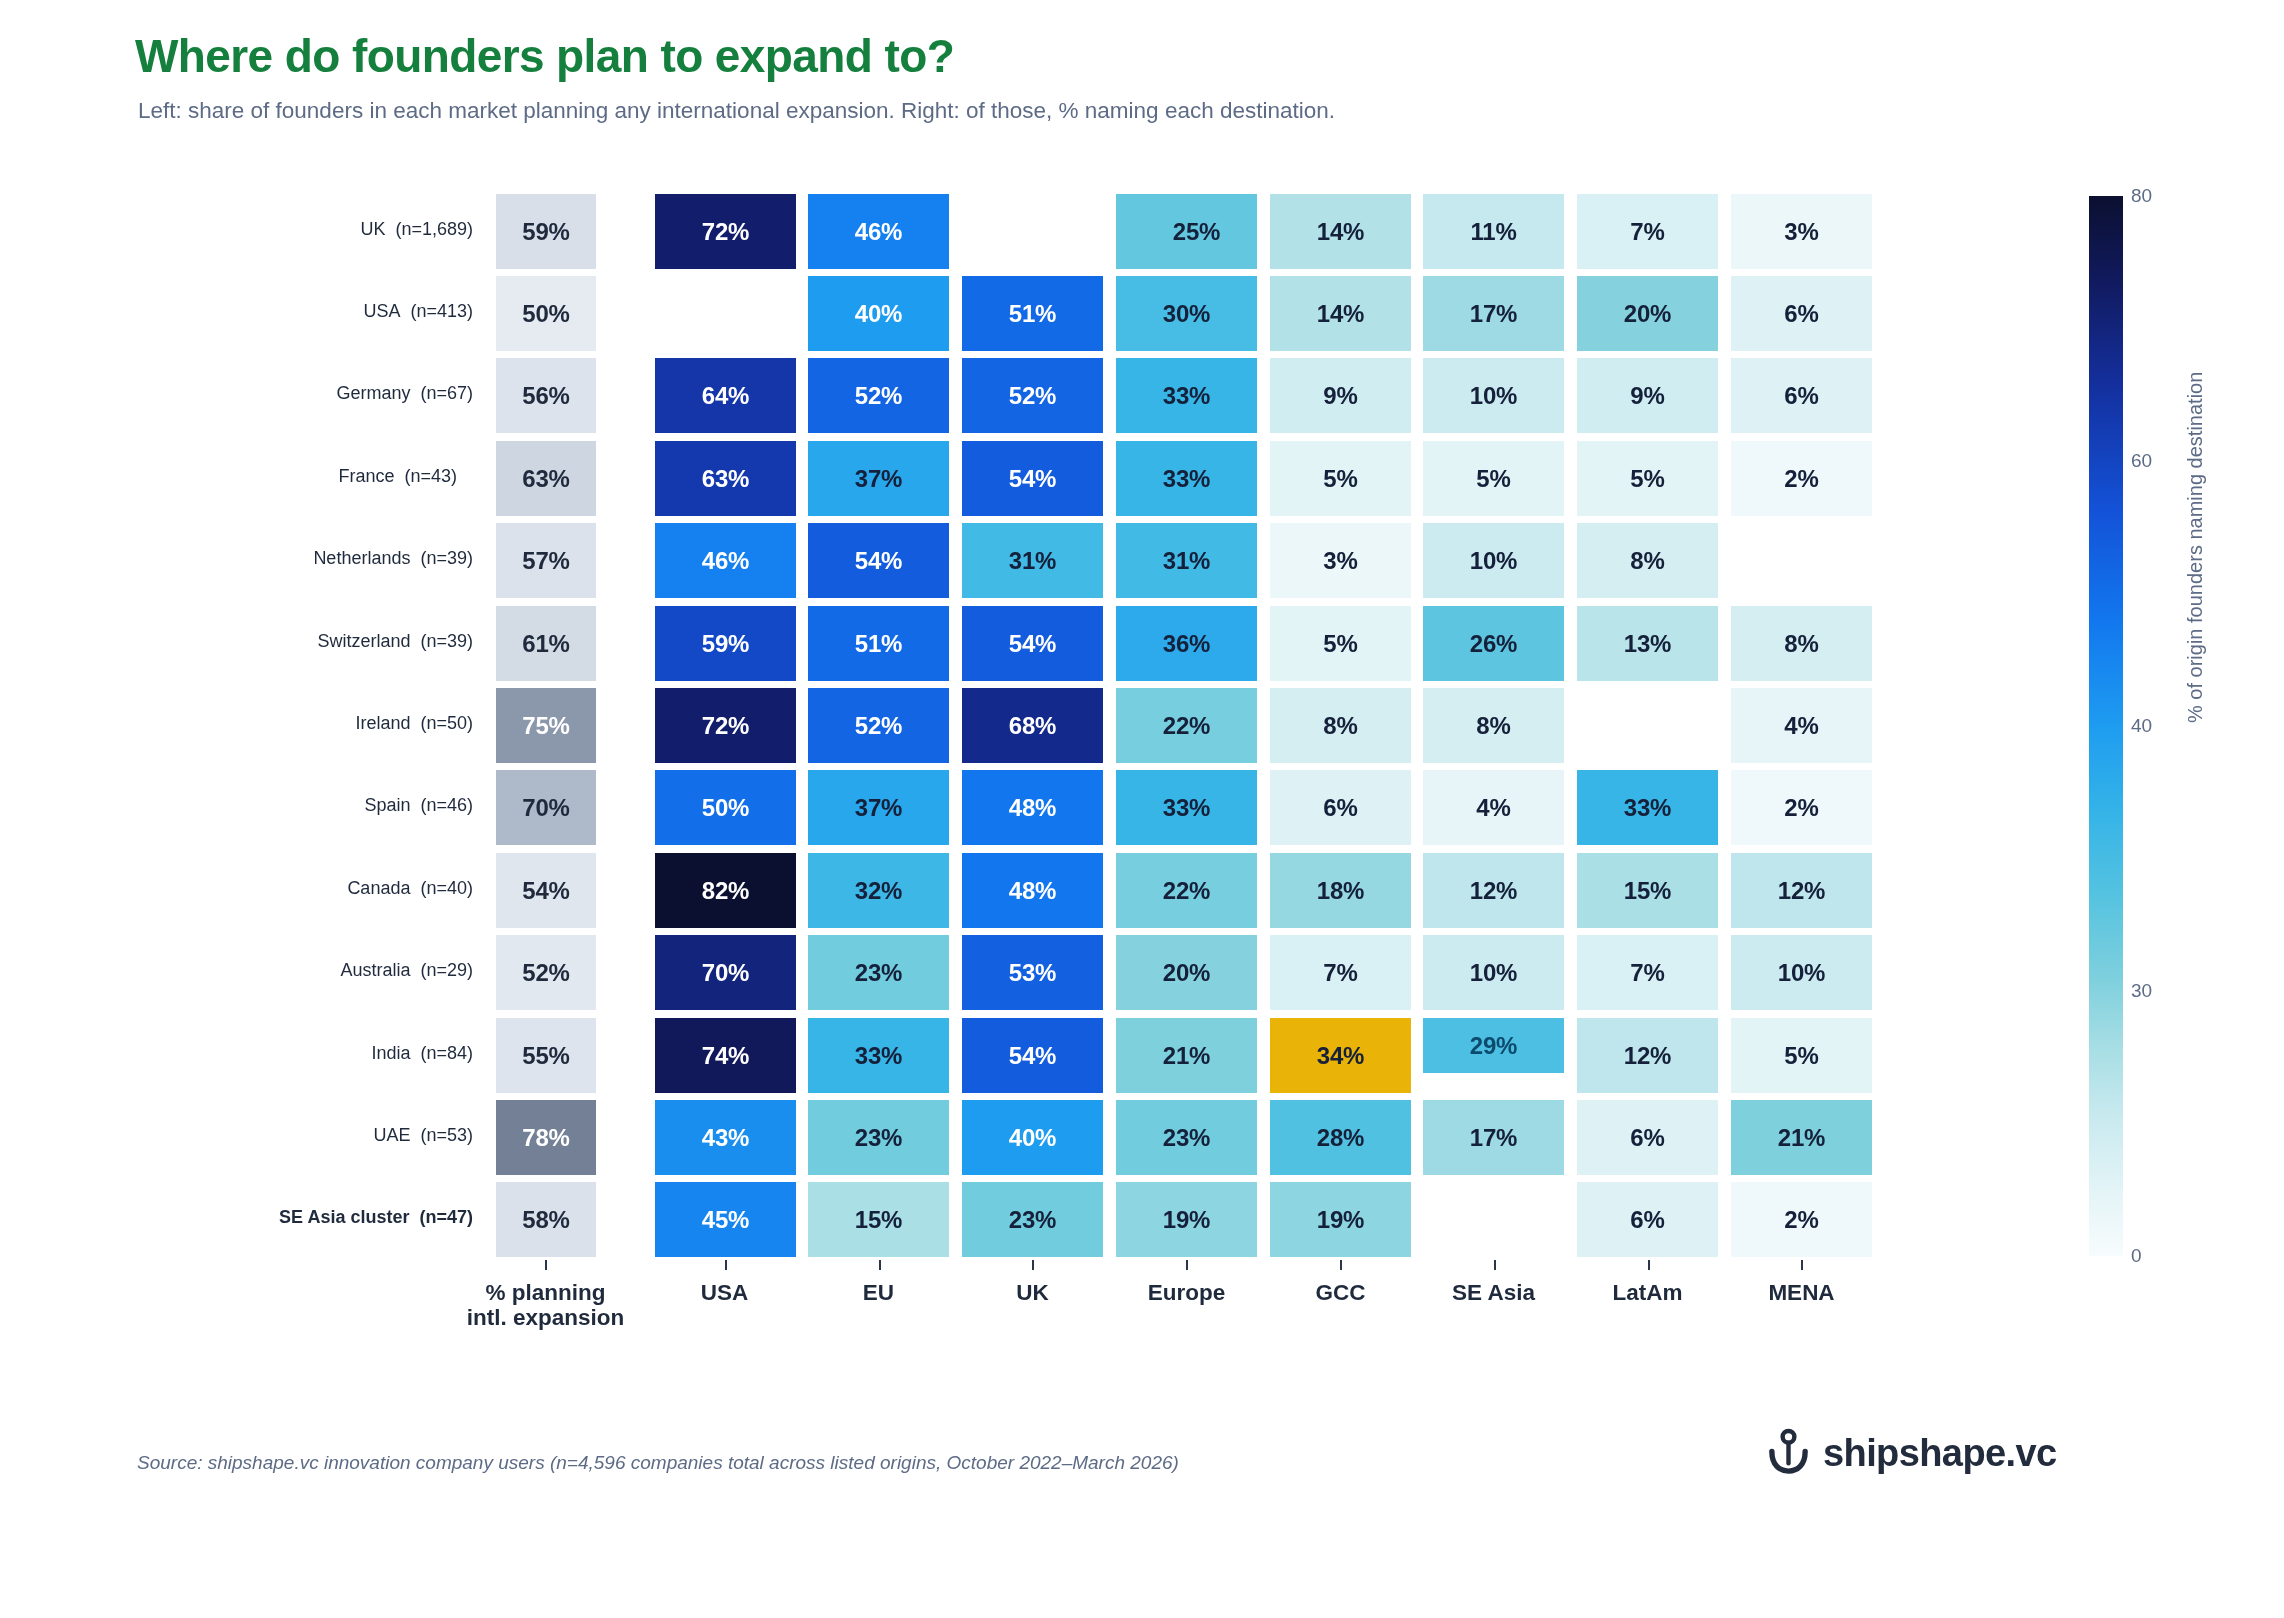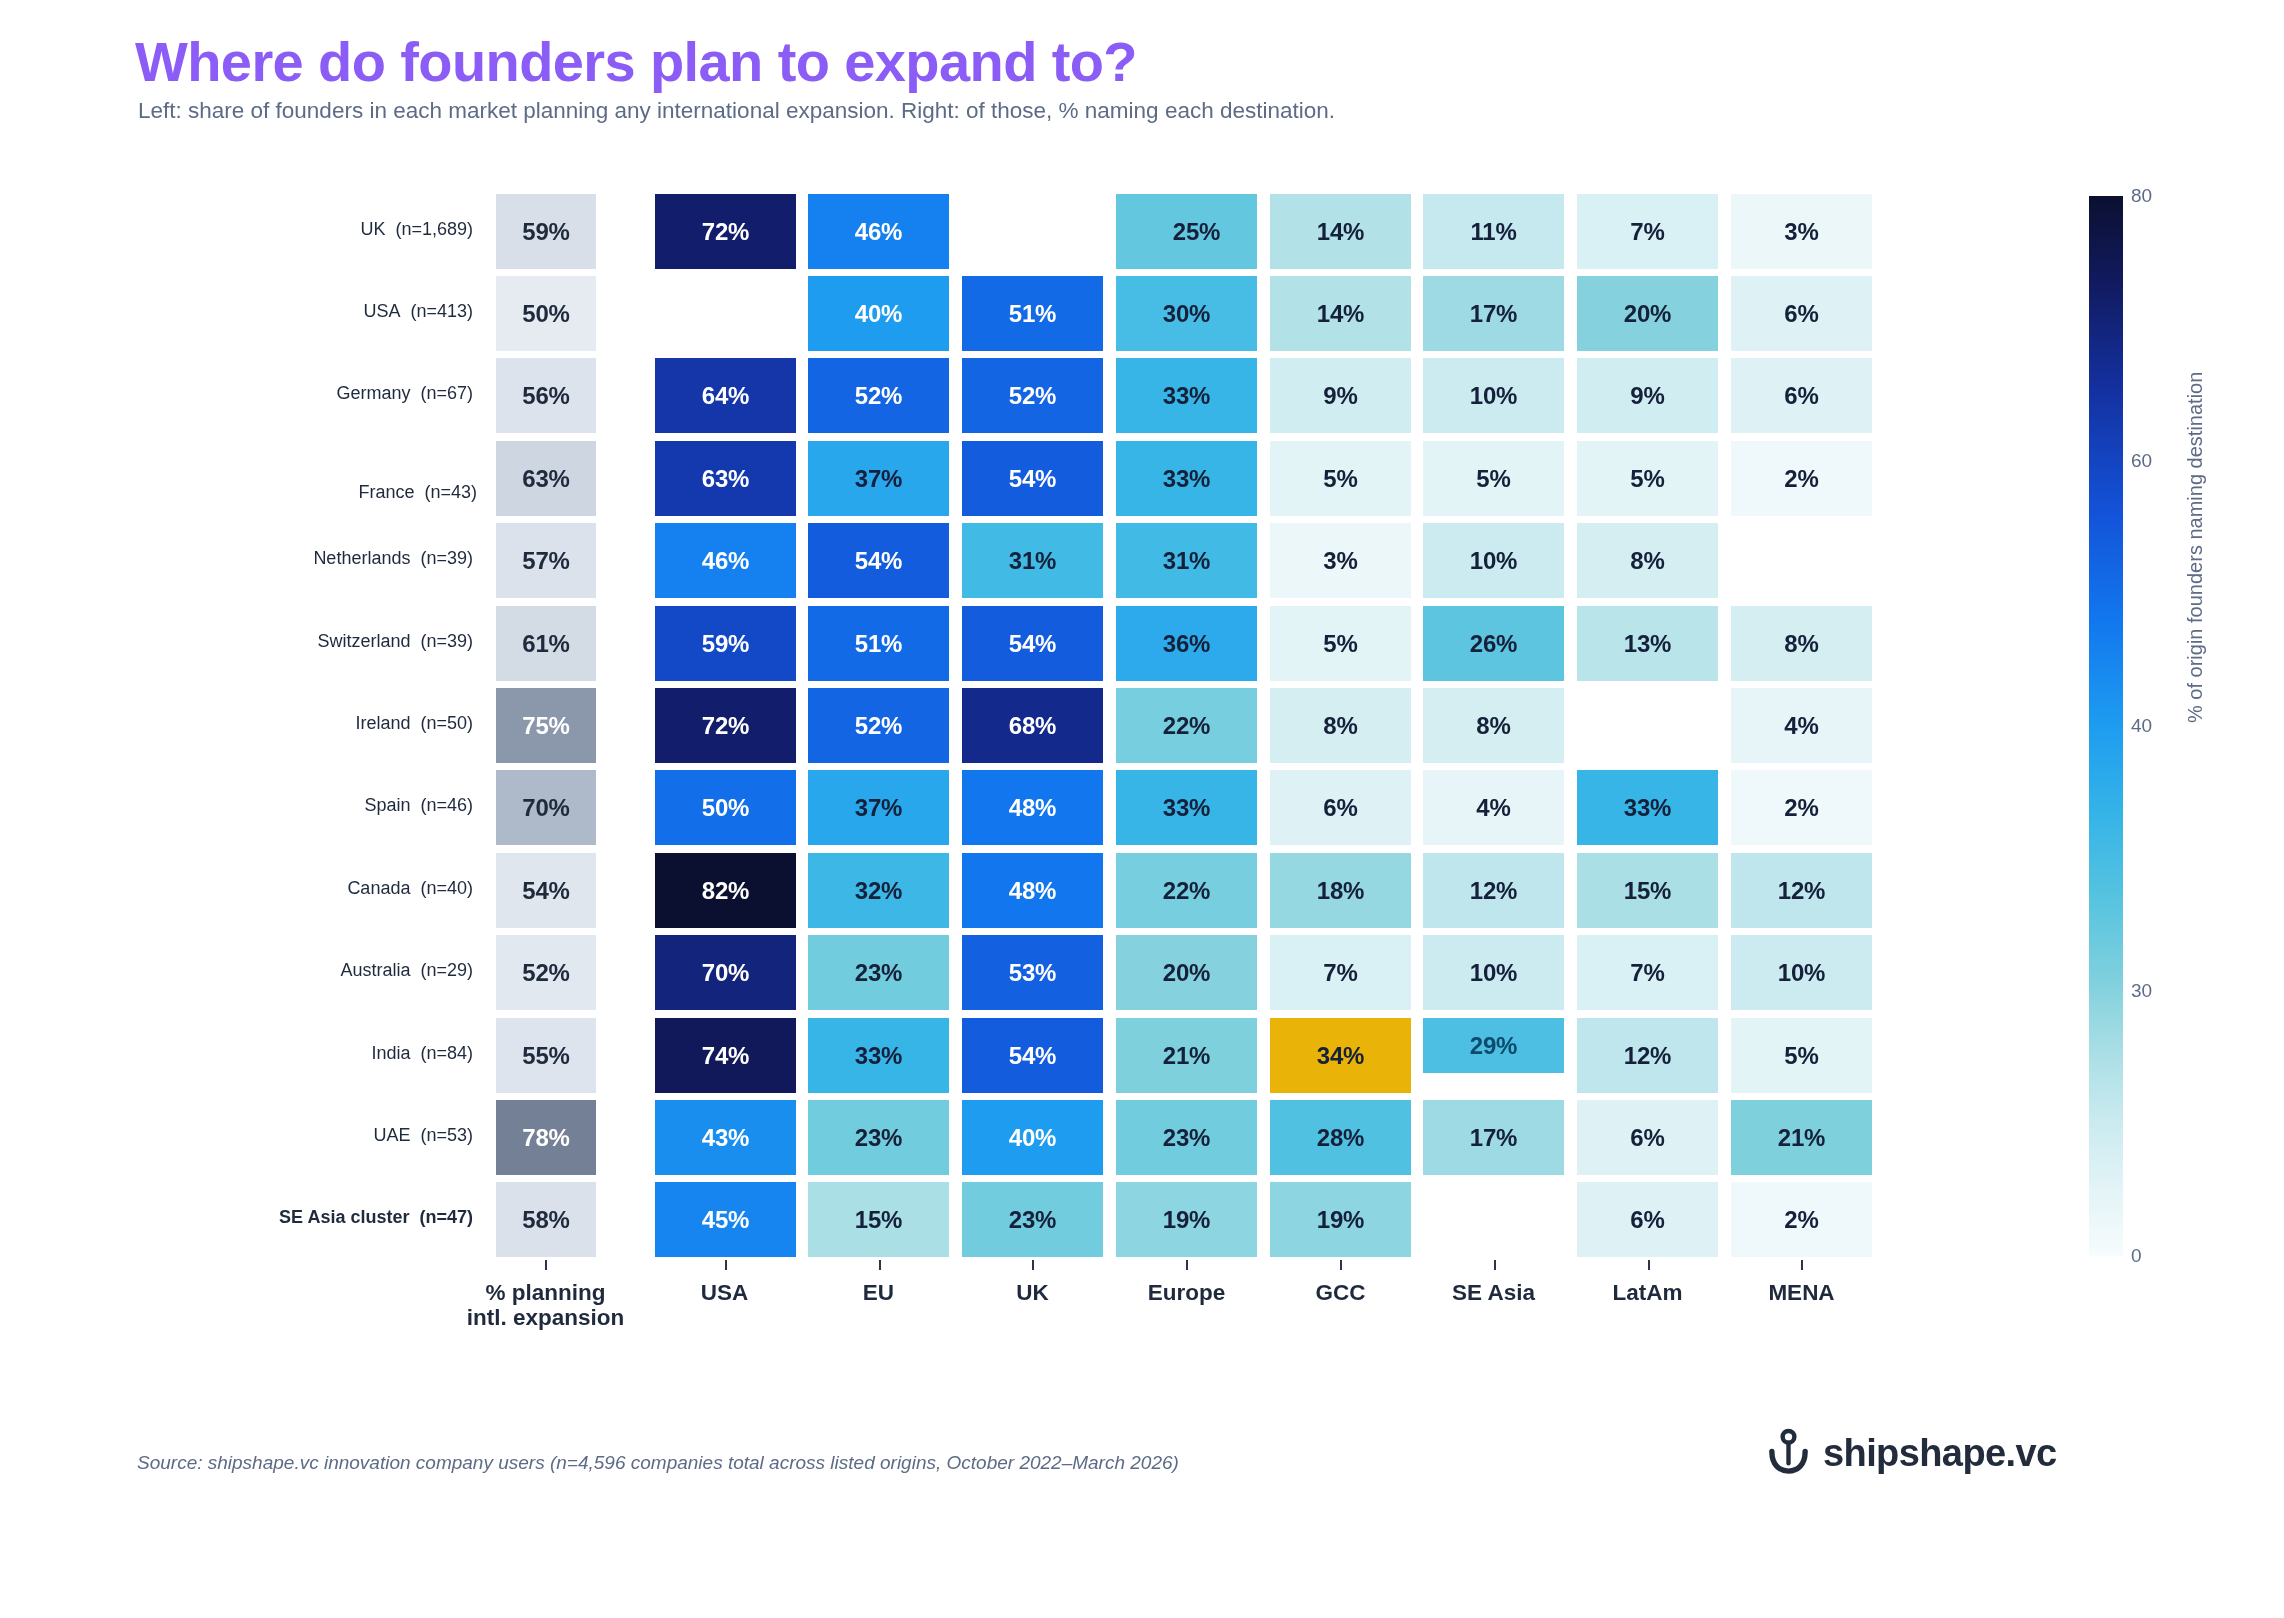--- a/index.html
+++ b/index.html
@@ -16,24 +16,24 @@
     width: 2284px;
     height: 1618px;
     background: #ffffff;
   }
 
   
   .title {
     position: absolute;
     left: 135px;
     top: 29px;
-    font-size: 56px;
+    font-size: 46px;
     font-weight: 700;
     letter-spacing: -0.6px;
-    color: #8b5cf6;
+    color: #15803d;
     white-space: nowrap;
   }
   .subtitle {
     position: absolute;
     left: 138px;
     top: 98px;
     font-size: 22.5px;
     font-weight: 400;
     color: #5d6b86;
     white-space: nowrap;
@@ -177,21 +177,21 @@
       <div class="row-label" style="top: 384px; left: 96px; width: 377px;"><span>Germany</span>&nbsp;&nbsp;<span>(n=67)</span></div>
       <div class="cell" style="left: 496px; top: 358px; width: 100px; height: 75px; background: rgb(221, 227, 236); color: rgb(31, 42, 61);">56%</div>
       <div class="cell" style="left: 655px; top: 358px; width: 141px; height: 75px; background: rgb(20, 54, 169); color: rgb(255, 255, 255);">64%</div>
       <div class="cell" style="left: 808px; top: 358px; width: 141px; height: 75px; background: rgb(19, 101, 228); color: rgb(255, 255, 255);">52%</div>
       <div class="cell" style="left: 962px; top: 358px; width: 141px; height: 75px; background: rgb(19, 101, 228); color: rgb(255, 255, 255);">52%</div>
       <div class="cell" style="left: 1116px; top: 358px; width: 141px; height: 75px; background: rgb(55, 181, 231); color: rgb(21, 32, 58);">33%</div>
       <div class="cell" style="left: 1270px; top: 358px; width: 141px; height: 75px; background: rgb(208, 237, 241); color: rgb(21, 32, 58);">9%</div>
       <div class="cell" style="left: 1423px; top: 358px; width: 141px; height: 75px; background: rgb(203, 235, 240); color: rgb(21, 32, 58);">10%</div>
       <div class="cell" style="left: 1577px; top: 358px; width: 141px; height: 75px; background: rgb(208, 237, 241); color: rgb(21, 32, 58);">9%</div>
       <div class="cell" style="left: 1731px; top: 358px; width: 141px; height: 75px; background: rgb(222, 242, 245); color: rgb(21, 32, 58);">6%</div>
-      <div class="row-label" style="top: 467px; left: 100px; width: 377px; margin-top: 16px;"><span>France</span>&nbsp;&nbsp;<span>(n=43)</span></div>
+      <div class="row-label" style="top: 467px; left: 80px; width: 377px;"><span>France</span>&nbsp;&nbsp;<span>(n=43)</span></div>
       <div class="cell" style="left: 496px; top: 441px; width: 100px; height: 75px; background: rgb(205, 214, 225); color: rgb(31, 42, 61);">63%</div>
       <div class="cell" style="left: 655px; top: 441px; width: 141px; height: 75px; background: rgb(20, 57, 175); color: rgb(255, 255, 255);">63%</div>
       <div class="cell" style="left: 808px; top: 441px; width: 141px; height: 75px; background: rgb(40, 167, 236); color: rgb(21, 32, 58);">37%</div>
       <div class="cell" style="left: 962px; top: 441px; width: 141px; height: 75px; background: rgb(19, 92, 222); color: rgb(255, 255, 255);">54%</div>
       <div class="cell" style="left: 1116px; top: 441px; width: 141px; height: 75px; background: rgb(55, 181, 231); color: rgb(21, 32, 58);">33%</div>
       <div class="cell" style="left: 1270px; top: 441px; width: 141px; height: 75px; background: rgb(227, 244, 247); color: rgb(21, 32, 58);">5%</div>
       <div class="cell" style="left: 1423px; top: 441px; width: 141px; height: 75px; background: rgb(227, 244, 247); color: rgb(21, 32, 58);">5%</div>
       <div class="cell" style="left: 1577px; top: 441px; width: 141px; height: 75px; background: rgb(227, 244, 247); color: rgb(21, 32, 58);">5%</div>
       <div class="cell" style="left: 1731px; top: 441px; width: 141px; height: 75px; background: rgb(239, 249, 251); color: rgb(21, 32, 58);">2%</div>
       <div class="row-label" style="top: 549px; left: 96px; width: 377px;"><span>Netherlands</span>&nbsp;&nbsp;<span>(n=39)</span></div>

